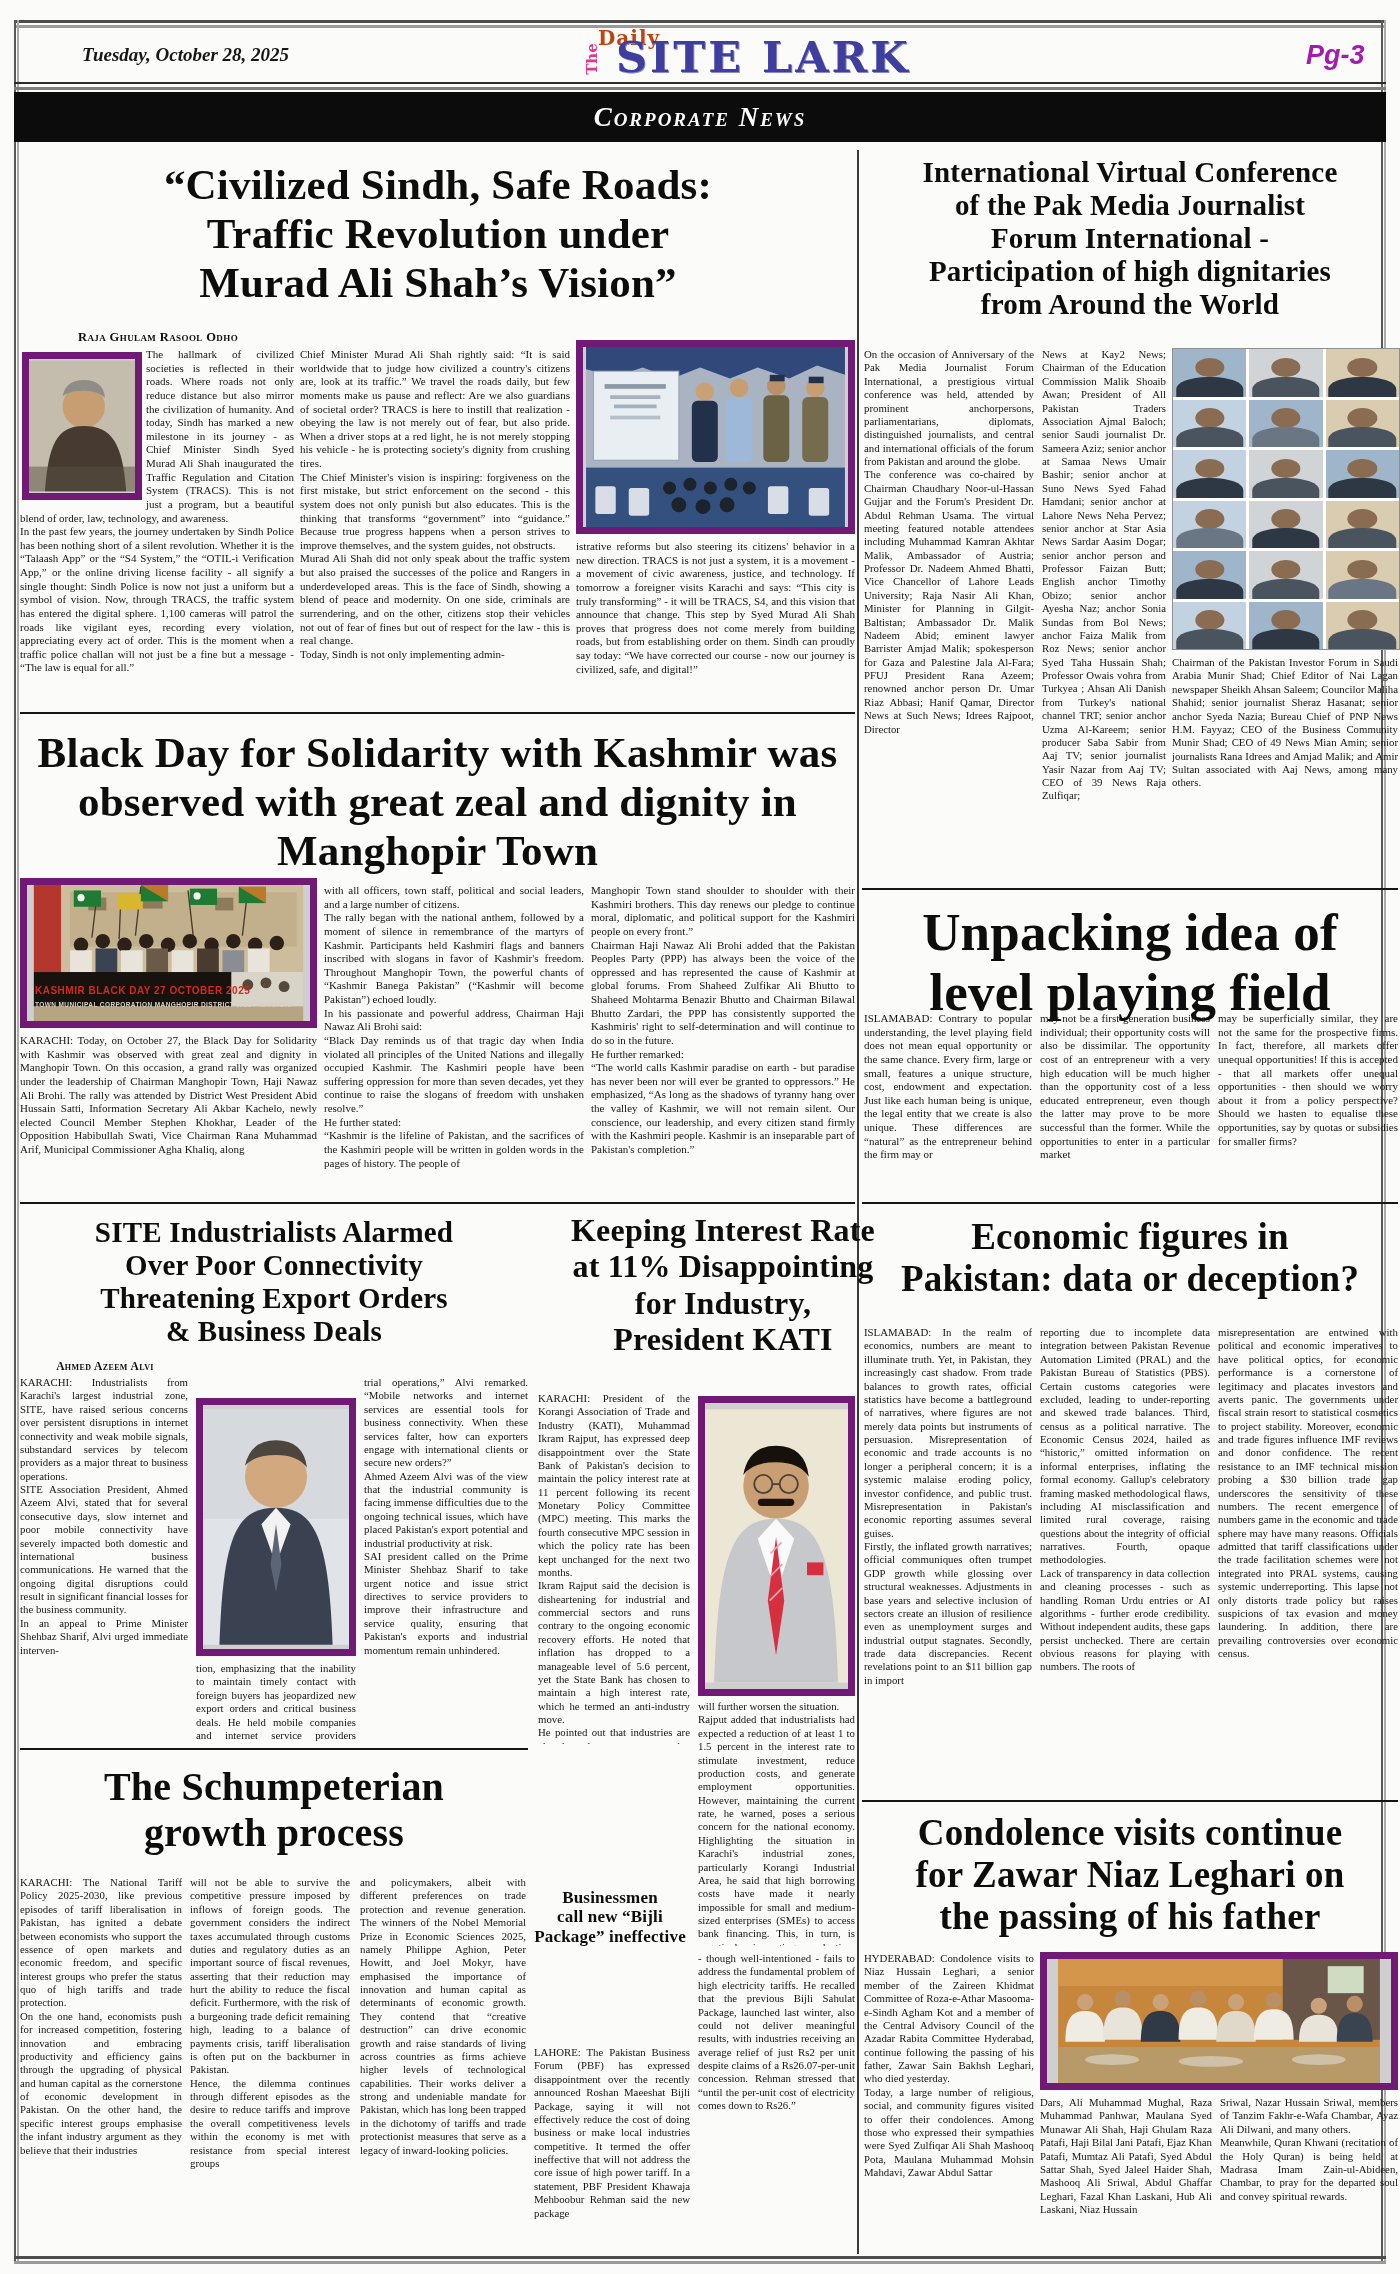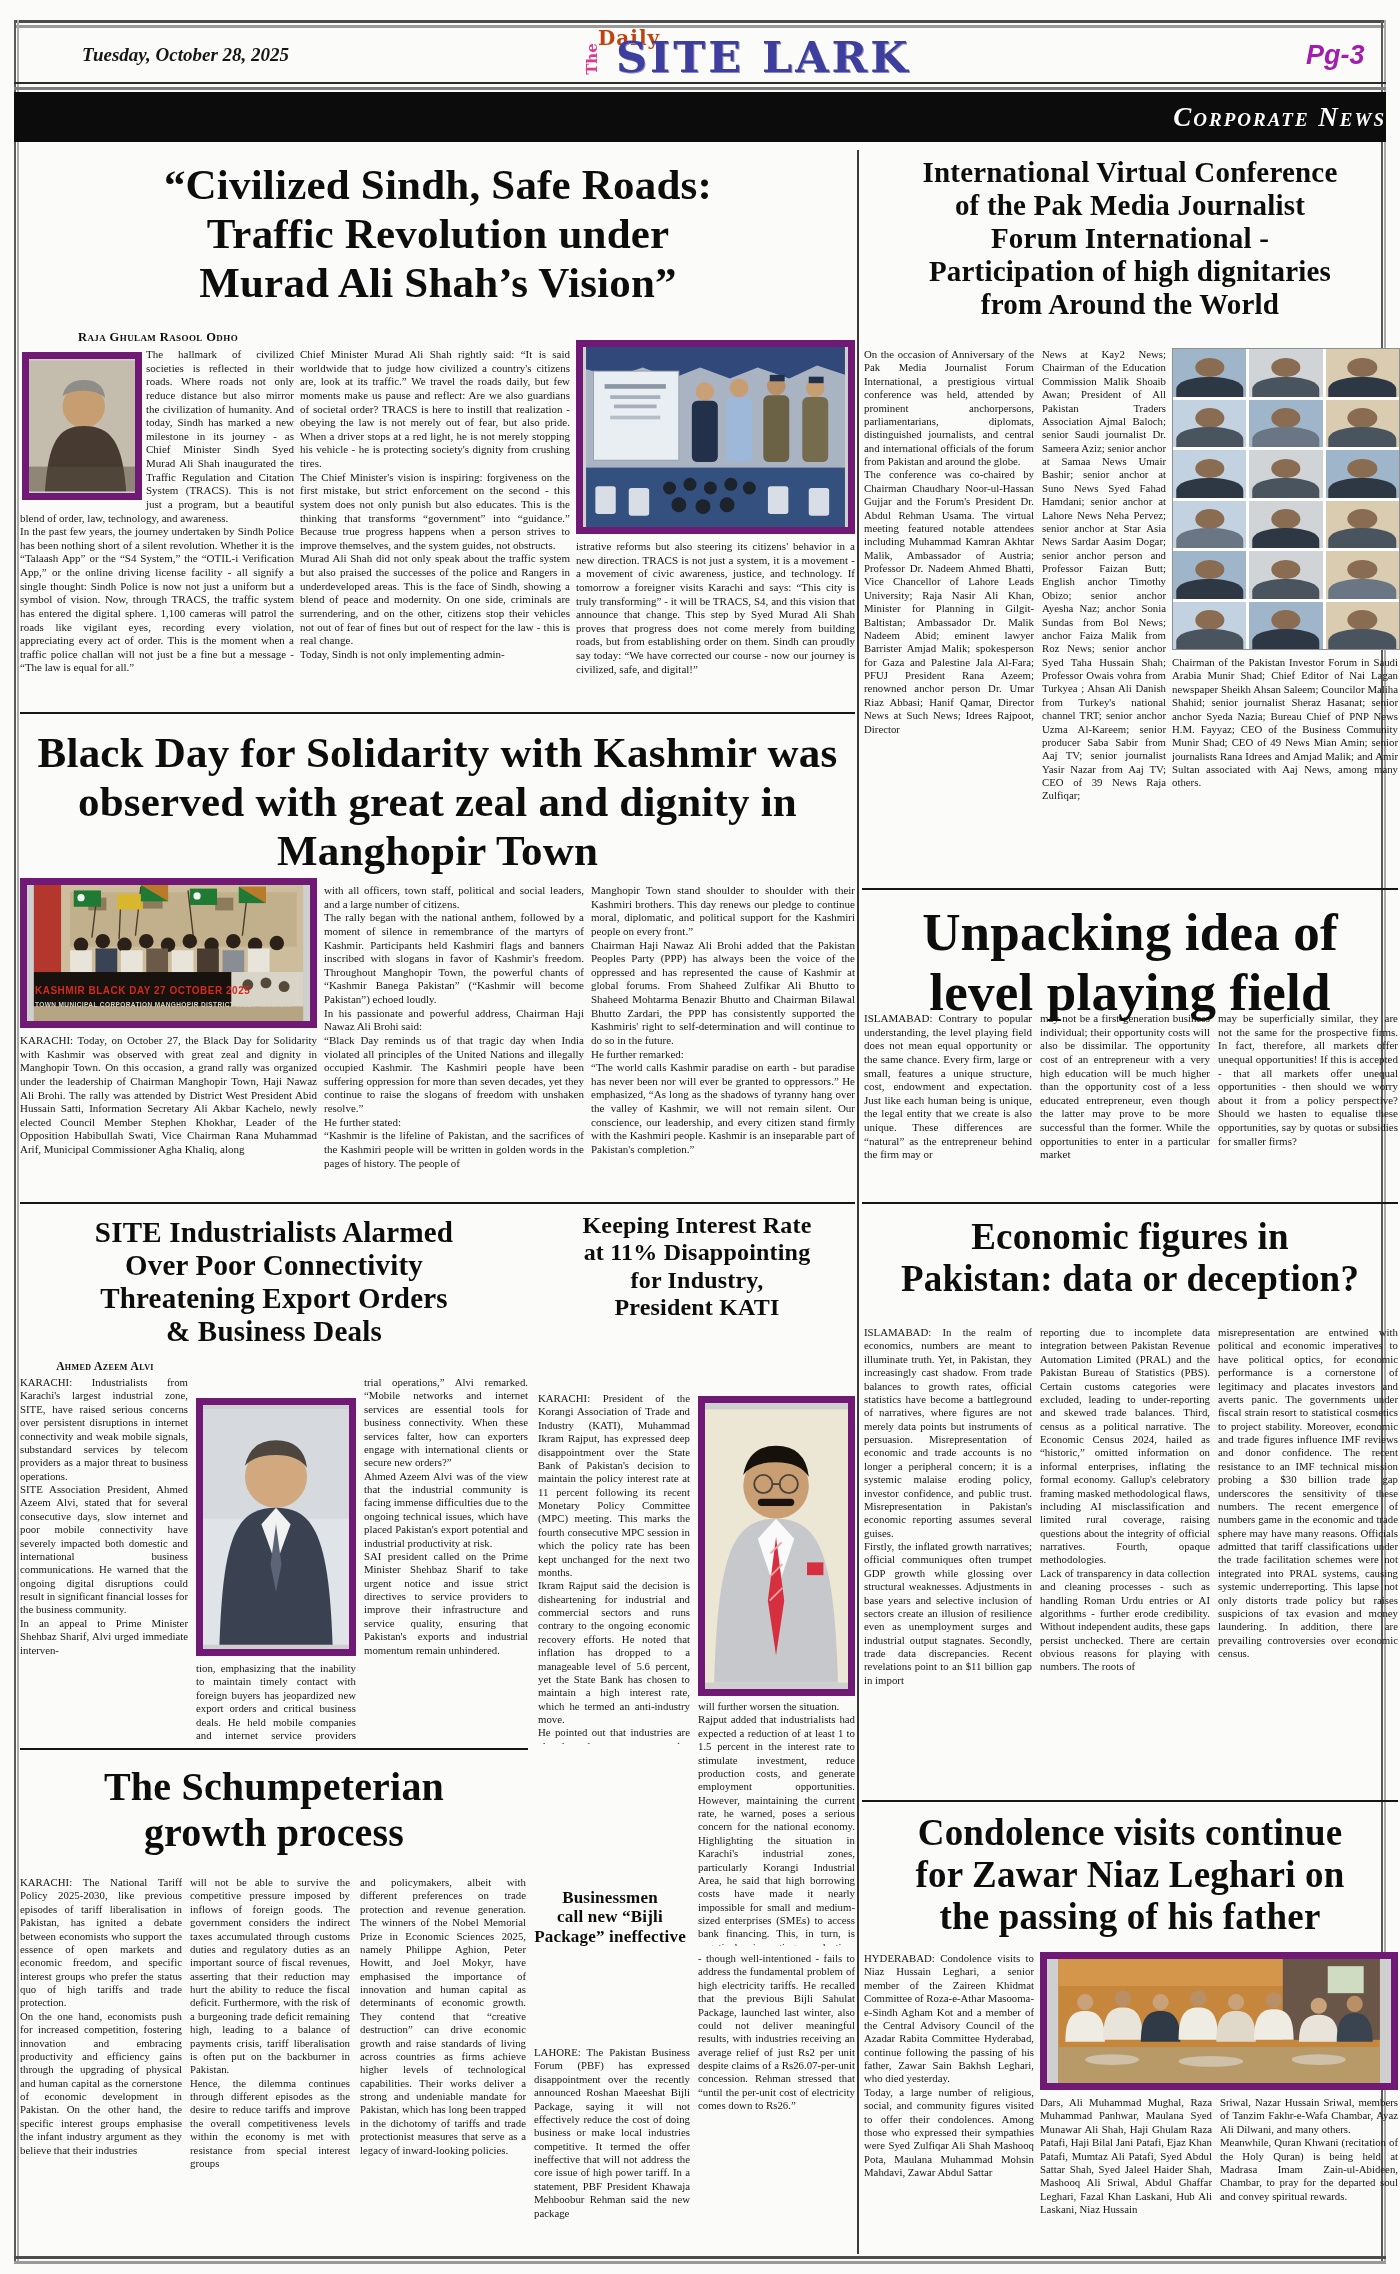--- a/index.html
+++ b/index.html
@@ -6,21 +6,21 @@
   body{width:1400px;height:2274px;position:relative;background:#fbfbf9;font-family:"Liberation Serif",serif;color:#111}
   .rule-h{position:absolute;border-top:2.5px solid #161616}
   .frame-band{position:absolute;height:3px;background:#4c4c4c;box-shadow:0 5px 0 #9a9a9a}
   .frame-v{position:absolute;width:2px;background:#5a5a5a;box-shadow:3px 0 0 #ababab}
   .hl{position:absolute;font-weight:700;text-align:center;white-space:pre-line;color:#0d0d0d;font-family:"Liberation Serif",serif;line-height:1.14;letter-spacing:.2px}
   .col{position:absolute;font-size:11px;line-height:1.24;text-align:justify;white-space:pre-line;overflow:hidden;color:#151515}
   .col.narrow{font-size:10.8px}
   .byline{position:absolute;font-size:12.5px;font-weight:700;font-variant:small-caps;text-align:center;letter-spacing:.4px;color:#0d0d0d}
   .photo{position:absolute;overflow:hidden;background:#cfcfcf;border:7px solid #701a75;box-sizing:border-box}
   .photo svg{display:block;width:100%;height:100%}
-  .banner{position:absolute;background:#0c0c0c;color:#fff;display:flex;align-items:center;justify-content:flex-end}
+  .banner{position:absolute;background:#0c0c0c;color:#fff;display:flex;align-items:center;justify-content:center}
   .banner span{font-style:italic;font-weight:700;font-variant:small-caps;font-size:27px;letter-spacing:2px;font-family:"Liberation Serif",serif}
   .date{position:absolute;font-style:italic;font-weight:700;font-size:19px;color:#161616}
   .pgnum{position:absolute;font-family:"Liberation Sans",sans-serif;font-weight:700;font-style:italic;font-size:27px;color:#a21caf}
   .mast-daily{position:absolute;font-weight:700;font-size:20px;letter-spacing:1px;color:#c2410c;font-family:"DejaVu Serif",serif}
   .mast-the{position:absolute;font-weight:700;font-size:15px;color:#e03a8c;transform:rotate(-90deg);transform-origin:center;font-family:"DejaVu Serif",serif}
   .mast-title{position:absolute;font-weight:700;font-size:43px;letter-spacing:3px;color:#3e3e9f;font-family:"DejaVu Serif",serif;text-shadow:1px 1px 0 #8a8ac0}
   .wrapspace{float:left;width:126px;height:152px}
   .grid{position:absolute;display:grid;grid-template-columns:repeat(3,1fr);grid-template-rows:repeat(6,1fr);gap:3px;background:#fff}
   .tile{position:relative;overflow:hidden;background:#c2d2e0}
   .tile::before{content:"";position:absolute;left:50%;top:18%;width:40%;height:42%;transform:translateX(-50%);border-radius:50%;background:#8a6c52}
@@ -221,21 +221,21 @@
       <path d="M80 108 l-16 18 16 44 16 -44 z" fill="#f2f2f2"></path>
       <path d="M80 126 l-6 44 6 30 6 -30 z" fill="#5c6575"></path>
     </svg>
 </div>
 <div class="col narrow" style="left:196px;top:1662px;width:160px;height:82px">tion, emphasizing that the inability to maintain timely contact with foreign buyers has jeopardized new export orders and critical business deals. He held mobile companies and internet service providers directly responsible for the deteriorating situation.
 “Reliable communication is the backbone of indus-</div>
 <div class="col narrow" style="left:364px;top:1376px;width:164px;height:366px">trial operations,” Alvi remarked. “Mobile networks and internet services are essential tools for business connectivity. When these services falter, how can exporters engage with international clients or secure new orders?”
 Ahmed Azeem Alvi was of the view that the industrial community is facing immense difficulties due to the ongoing technical issues, which have placed Pakistan's export potential and industrial productivity at risk.
 SAI president called on the Prime Minister Shehbaz Sharif to take urgent notice and issue strict directives to service providers to improve their infrastructure and service quality, ensuring that Pakistan's exports and industrial momentum remain unhindered.</div>
 
-<div class="hl" style="left:538px;top:1212px;width:318px;font-size:24px">Keeping Interest Rate
+<div class="hl" style="left:564px;top:1212px;width:318px;font-size:32px">Keeping Interest Rate
 at 11% Disappointing
 for Industry,
 President KATI</div>
 <div class="col narrow" style="left:538px;top:1392px;width:152px;height:352px">KARACHI: President of the Korangi Association of Trade and Industry (KATI), Muhammad Ikram Rajput, has expressed deep disappointment over the State Bank of Pakistan's decision to maintain the policy interest rate at 11 percent following its recent Monetary Policy Committee (MPC) meeting. This marks the fourth consecutive MPC session in which the policy rate has been kept unchanged for the next two months.
 Ikram Rajput said the decision is disheartening for industrial and commercial sectors and runs contrary to the ongoing economic recovery efforts. He noted that inflation has dropped to a manageable level of 5.6 percent, yet the State Bank has chosen to maintain a high interest rate, which he termed an anti-industry move.
 He pointed out that industries are already under severe pressure due to rising production costs, expensive energy, and weak demand. The recent increases in gas and electricity tariffs, he said, have already strained industrial operations, and the State Bank's decision</div>
 <div class="photo" style="left:698px;top:1396px;width:157px;height:300px">
   <svg viewBox="0 0 157 300">
       <rect width="157" height="300" fill="#ece6d4"></rect>
       <circle cx="78" cy="84" r="36" fill="#c89e72"></circle>

